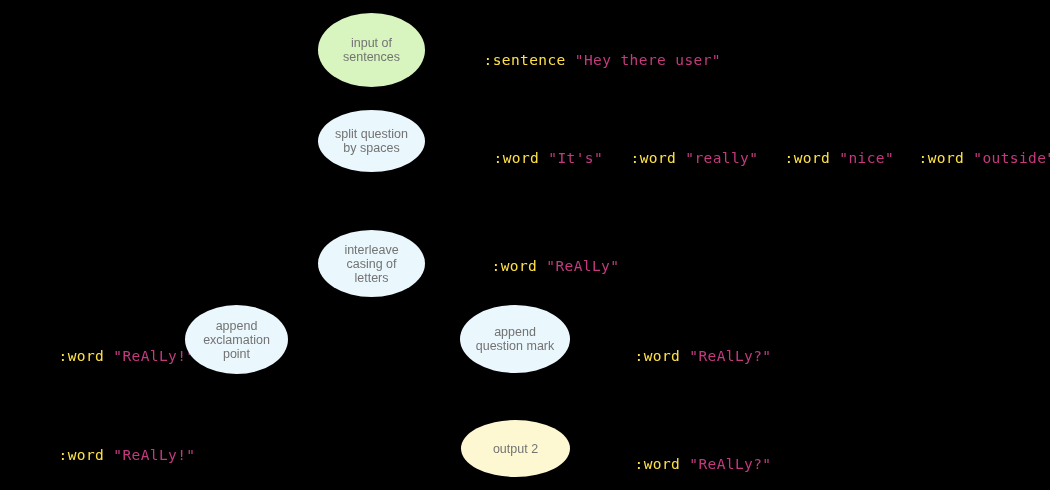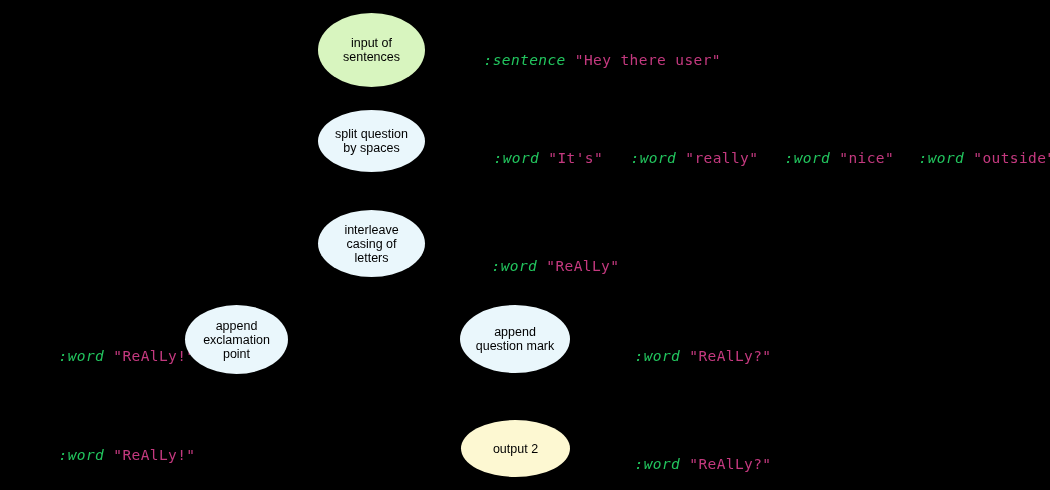--- a/index.html
+++ b/index.html
@@ -22,21 +22,21 @@
     height: 490px;
     background: #000000;
   }
   .node {
     position: absolute;
     border-radius: 50%;
     display: flex;
     align-items: center;
     justify-content: center;
     text-align: center;
-    color: #000000;
+    color: #737373;
     font-family: "Liberation Sans", sans-serif;
     font-size: 12.5px;
     line-height: 14px;
     box-sizing: border-box;
   }
   .node-label {
     display: block;
     padding: 0 6px;
     white-space: pre-line;
   }
@@ -45,21 +45,21 @@
   .node-yellow { background: #fdf8d2; }
 
   .code {
     position: absolute;
     font-family: "DejaVu Sans Mono", "Liberation Mono", monospace;
     font-size: 14.5px;
     letter-spacing: 0.4px;
     white-space: pre;
     color: #2e9b9b;
   }
-  .code .kw  { color: #22c55e; font-style: italic; }
+  .code .kw  { color: #fde047; }
   .code .str { color: #c4397f; }
   .code .gap { color: transparent; }
 </style>
 </head>
 <body>
 
 <div id="canvas">
 
   <div class="node node-green" style="left:318px; top:13px; width:107px; height:74px;">
     <span class="node-label">input of
@@ -79,21 +79,21 @@
   <div class="code" style="left:594px; top:134px;">
     <span class="kw">:word</span><span class="gap"> </span><span class="str">"really"</span>
   </div>
   <div class="code" style="left:748px; top:134px;">
     <span class="kw">:word</span><span class="gap"> </span><span class="str">"nice"</span>
   </div>
   <div class="code" style="left:882px; top:134px;">
     <span class="kw">:word</span><span class="gap"> </span><span class="str">"outside"</span>
   </div>
 
-  <div class="node node-blue" style="left:318px; top:210px; width:107px; height:67px;">
+  <div class="node node-blue" style="left:318px; top:230px; width:107px; height:67px;">
     <span class="node-label">interleave
 casing of
 letters</span>
   </div>
   <div class="code" style="left:455px; top:242px;">
     <span class="kw">:word</span><span class="gap"> </span><span class="str">"ReAlLy"</span>
   </div>
 
   <div class="code" style="left:22px; top:332px;">
     <span class="kw">:word</span><span class="gap"> </span><span class="str">"ReAlLy!"</span>

